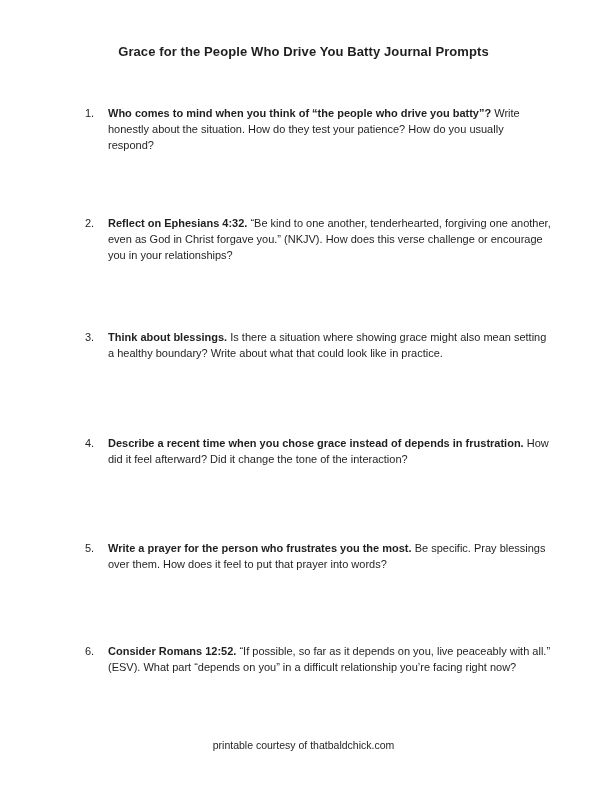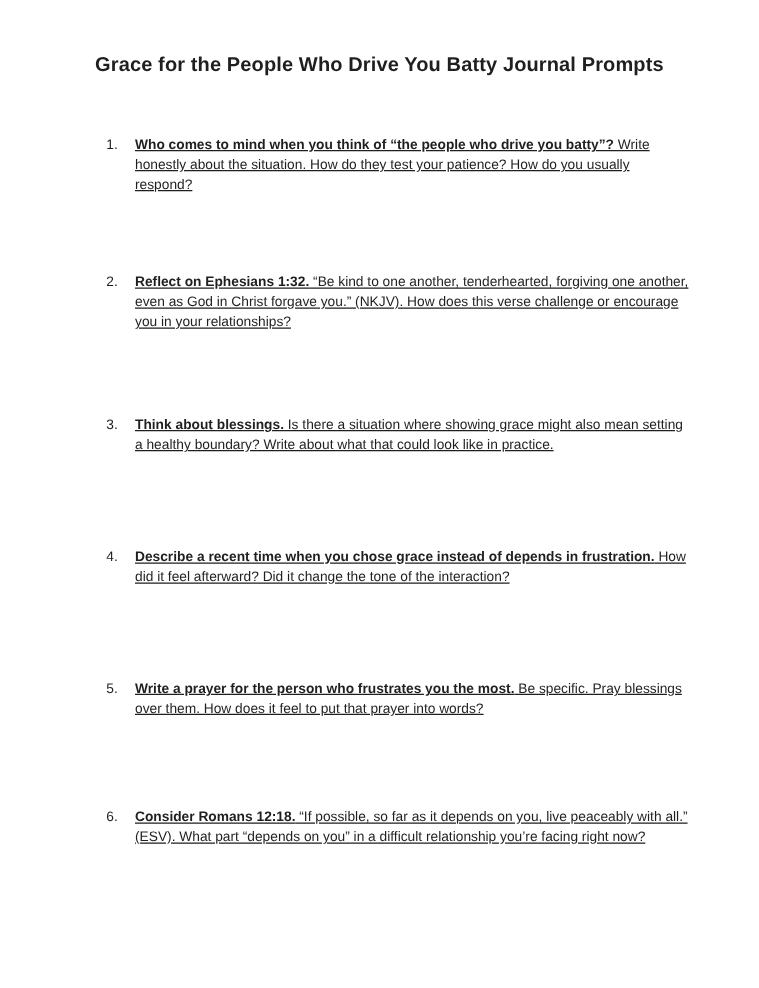--- a/index.html
+++ b/index.html
@@ -12,41 +12,40 @@
     width: 607px;
     height: 790px;
     background: #ffffff;
     font-family: "Liberation Sans", sans-serif;
     color: #1f1f1f;
     overflow: hidden;
   }
   .doc-title {
     padding-top: 44px;
     text-align: center;
-    font-size: 16px;
+    font-size: 13px;
     font-weight: bold;
     letter-spacing: 0.1px;
   }
   .prompt-list {
     margin-top: 46px;
     padding-left: 85px;
     padding-right: 55px;
   }
   .prompt {
     display: flex;
     font-size: 11px;
     line-height: 16px;
   }
   .prompt-num {
     width: 23px;
     flex-shrink: 0;
   }
   .prompt-text {
     flex: 1;
-    text-decoration: underline;
   }
   .lead {
     font-weight: bold;
   }
   .gap-a { margin-bottom: 62px; }
   .gap-b { margin-bottom: 66px; }
   .gap-c { margin-bottom: 74px; }
   .gap-d { margin-bottom: 73px; }
   .gap-e { margin-bottom: 71px; }
   .doc-footer {
@@ -68,39 +67,40 @@
 
   <div class="prompt-list">
 
     <div class="prompt gap-a">
       <span class="prompt-num">1.</span>
       <span class="prompt-text"><span class="lead">Who comes to mind when you think of “the people who drive you batty”?</span><span> Write honestly about the situation. How do they test your patience? How do you usually respond?</span></span>
     </div>
 
     <div class="prompt gap-b">
       <span class="prompt-num">2.</span>
-      <span class="prompt-text"><span class="lead">Reflect on Ephesians 1:32.</span><span> “Be kind to one another, tenderhearted, forgiving one another, even as God in Christ forgave you.” (NKJV). How does this verse challenge or encourage you in your relationships?</span></span>
+      <span class="prompt-text"><span class="lead">Reflect on Ephesians 4:32.</span><span> “Be kind to one another, tenderhearted, forgiving one another, even as God in Christ forgave you.” (NKJV). How does this verse challenge or encourage you in your relationships?</span></span>
     </div>
 
     <div class="prompt gap-c">
       <span class="prompt-num">3.</span>
       <span class="prompt-text"><span class="lead">Think about blessings.</span><span> Is there a situation where showing grace might also mean setting a healthy boundary? Write about what that could look like in practice.</span></span>
     </div>
 
     <div class="prompt gap-d">
       <span class="prompt-num">4.</span>
       <span class="prompt-text"><span class="lead">Describe a recent time when you chose grace instead of depends in frustration.</span><span> How did it feel afterward? Did it change the tone of the interaction?</span></span>
     </div>
 
     <div class="prompt gap-e">
       <span class="prompt-num">5.</span>
       <span class="prompt-text"><span class="lead">Write a prayer for the person who frustrates you the most.</span><span> Be specific. Pray blessings over them. How does it feel to put that prayer into words?</span></span>
     </div>
 
     <div class="prompt">
       <span class="prompt-num">6.</span>
-      <span class="prompt-text"><span class="lead">Consider Romans 12:18.</span><span> “If possible, so far as it depends on you, live peaceably with all.” (ESV). What part “depends on you” in a difficult relationship you’re facing right now?</span></span>
+      <span class="prompt-text"><span class="lead">Consider Romans 12:52.</span><span> “If possible, so far as it depends on you, live peaceably with all.” (ESV). What part “depends on you” in a difficult relationship you’re facing right now?</span></span>
     </div>
 
   </div>
 
+  <div class="doc-footer">printable courtesy of thatbaldchick.com</div>
 
 </div>
 
 </body></html>

